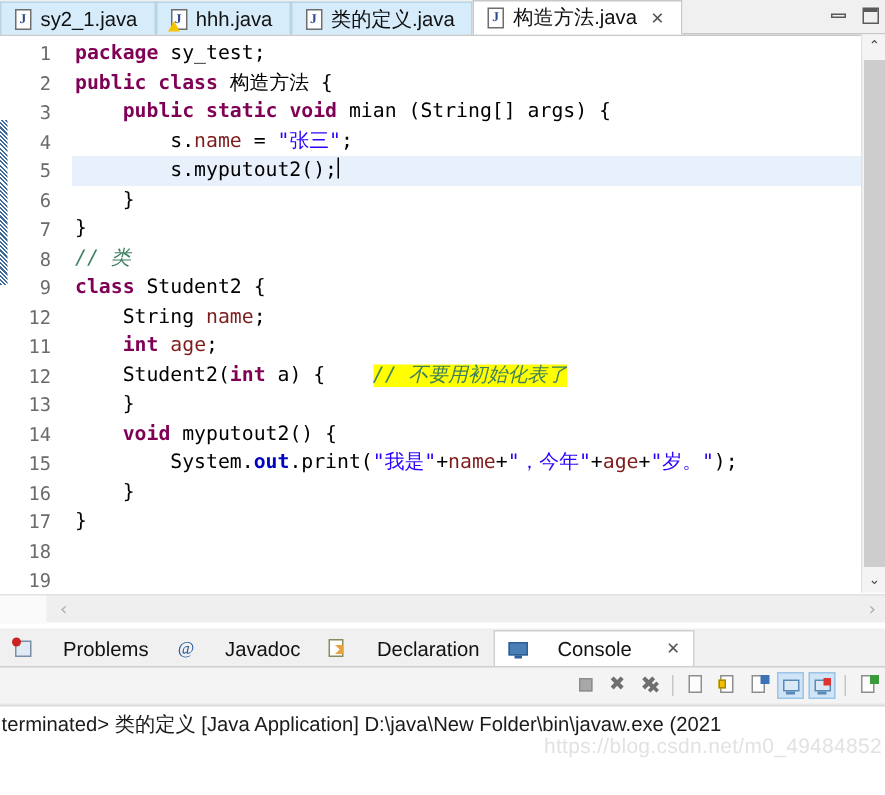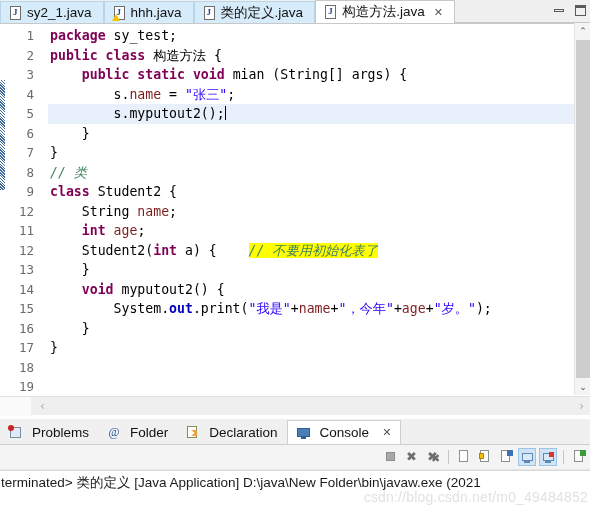--- a/index.html
+++ b/index.html
@@ -103,21 +103,21 @@
   .hsb .hleft{width:31px;height:19px;background:#fafafa;position:absolute;left:0;top:0;}
   .hsb .ha{font-size:12px;color:#adadad;font-family:"DejaVu Sans",sans-serif;}
 
   
   .viewsep{height:4px;background:#ffffff;}
   .viewtabs{
     position:relative;height:25px;background:#f0f0f0;
     display:flex;align-items:flex-end;border-bottom:1px solid #cfcfcf;
   }
   .vtab{
-    height:24px;display:flex;align-items:center;gap:9px;padding:0 9px;
+    height:24px;display:flex;align-items:center;gap:19px;padding:0 9px;
     font-size:13.5px;color:#111;box-sizing:border-box;white-space:nowrap;
   }
   .vtab.active{background:#ffffff;border:1px solid #cfcfcf;border-bottom:none;}
   .vtabfill{flex:1;height:24px;}
 
   .ic{width:14px;height:14px;position:relative;flex:0 0 auto;}
   .ic-problems:before{
     content:"";position:absolute;left:1px;top:2px;width:11px;height:11px;
     border:1px solid #7a8fa6;background:#dfeaf5;box-sizing:border-box;
   }
@@ -290,21 +290,21 @@
 
   <div class="viewsep"></div>
 
   <div class="viewtabs">
     <div class="vtab">
       <span class="ic ic-problems"></span>
       <span>Problems</span>
     </div>
     <div class="vtab">
       <span class="ic ic-javadoc">@</span>
-      <span>Folder</span>
+      <span>Javadoc</span>
     </div>
     <div class="vtab">
       <span class="ic ic-decl"></span>
       <span>Declaration</span>
     </div>
     <div class="vtab active">
       <span class="ic ic-console"></span>
       <span>Console</span>
       <span class="closex">✕</span>
     </div>
@@ -346,16 +346,16 @@
     <span class="tbsep"></span>
     <span class="tbi">
         <span class="doc"></span>
         <span class="gplus"></span>
       </span>
   </div>
 
   <div class="consolebody">
     <div class="rulerline"></div>
     <div class="cline meta">terminated&gt; 类的定义 [Java Application] D:\java\New Folder\bin\javaw.exe  (2021</div>
-    <div class="watermark">csdn://blog.csdn.net/m0_49484852</div>
+    <div class="watermark">https://blog.csdn.net/m0_49484852</div>
   </div>
 
 </div>
 
 </body></html>

